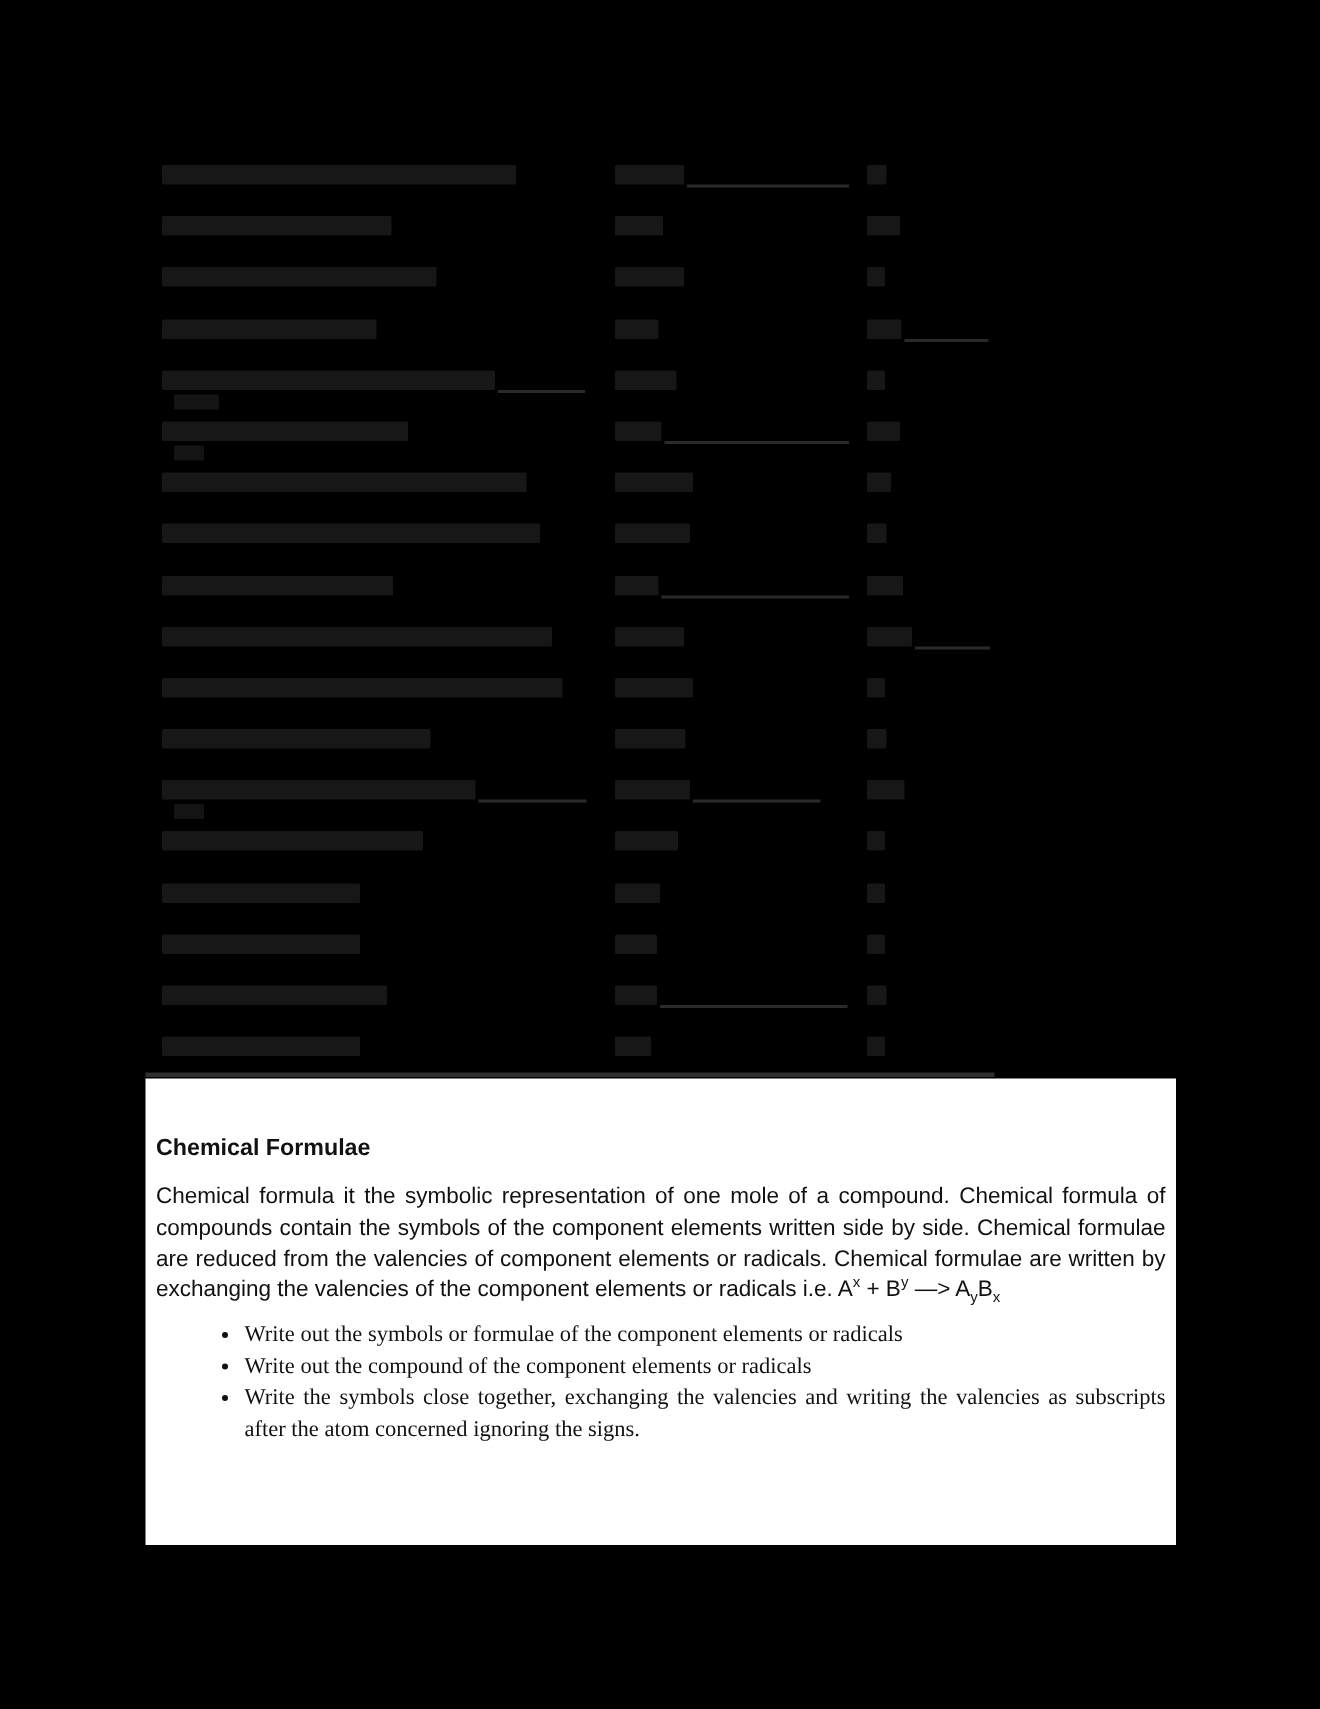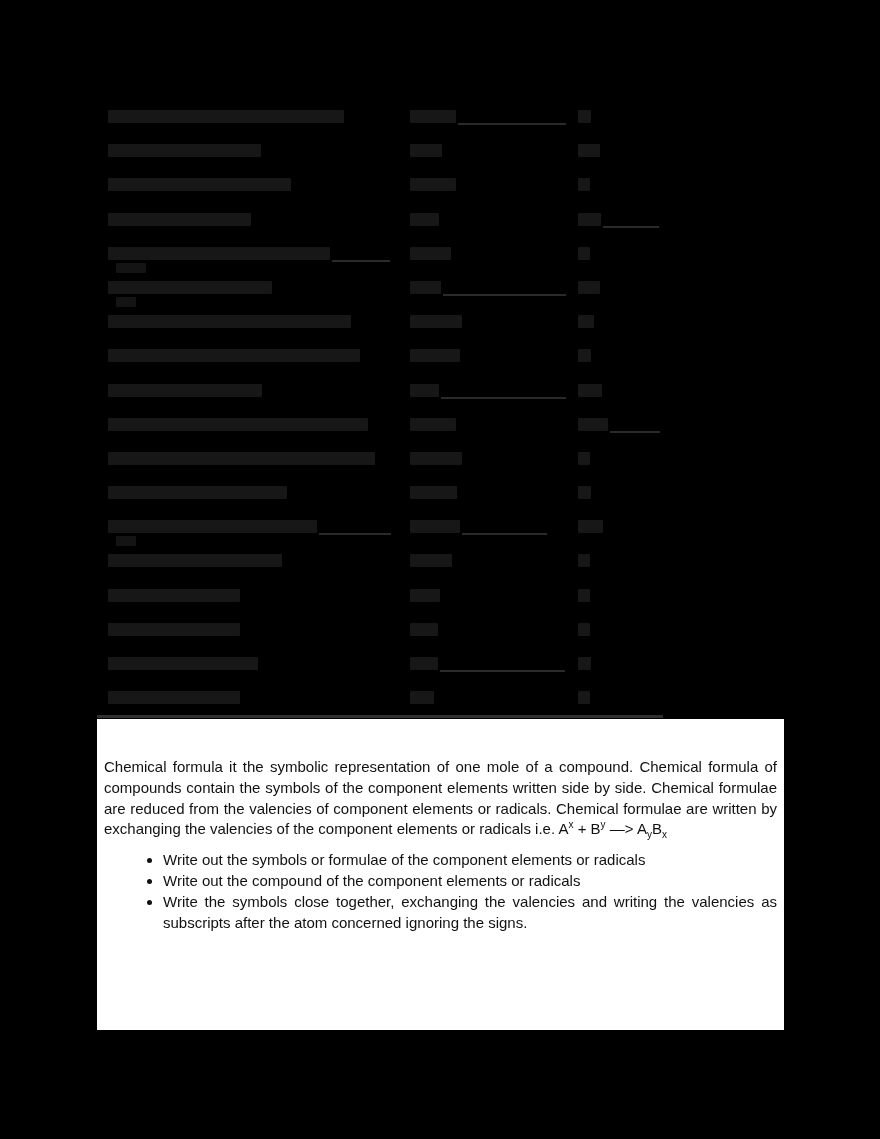--- a/index.html
+++ b/index.html
@@ -68,20 +68,21 @@
     line-height: 20.8px;
   }
   .card h3 {
     margin: 13px 0 13px 0;
     font-size: 15.5px;
     font-weight: bold;
   }
   .card ul {
     margin: 9px 0 0 0;
     padding-left: 59px;
+    font-family: Liberation Serif, serif;
   }
   .card li {
     text-align: justify;
     line-height: 21px;
   }
   sup, sub { font-size: 10px; line-height: 0; }
 </style>
 </head>
 <body>
 
@@ -187,20 +188,21 @@
       </div>
       <div class="trow">
         <div class="blk" style="left: 0px; width: 132px;"></div>
         <div class="blk" style="left: 302px; width: 24px;"></div>
         <div class="blk" style="left: 470px; width: 12px;"></div>
       </div>
     </div>
   <div class="table-bottom-border"></div>
 
   <div class="card">
+    <h2>Chemical Formulae</h2>
 
     <p class="para"><span>Chemical formula it the symbolic representation of one mole of a compound. Chemical formula of compounds contain the symbols of the component elements written side by side. Chemical formulae are reduced from the valencies of component elements or radicals. Chemical formulae are written by exchanging the valencies of the component elements or radicals i.e. </span><span class="formula"><span>A</span><sup>x</sup><span> + </span><span>B</span><sup>y</sup><span> —&gt; </span><span>A</span><sub>y</sub><span>B</span><sub>x</sub></span></p>
 
 
     <ul id="bullet-list">
         <li>Write out the symbols or formulae of the component elements or radicals</li>
         <li>Write out the compound of the component elements or radicals</li>
         <li>Write the symbols close together, exchanging the valencies and writing the valencies as subscripts after the atom concerned ignoring the signs.</li>
       </ul>
   </div>

